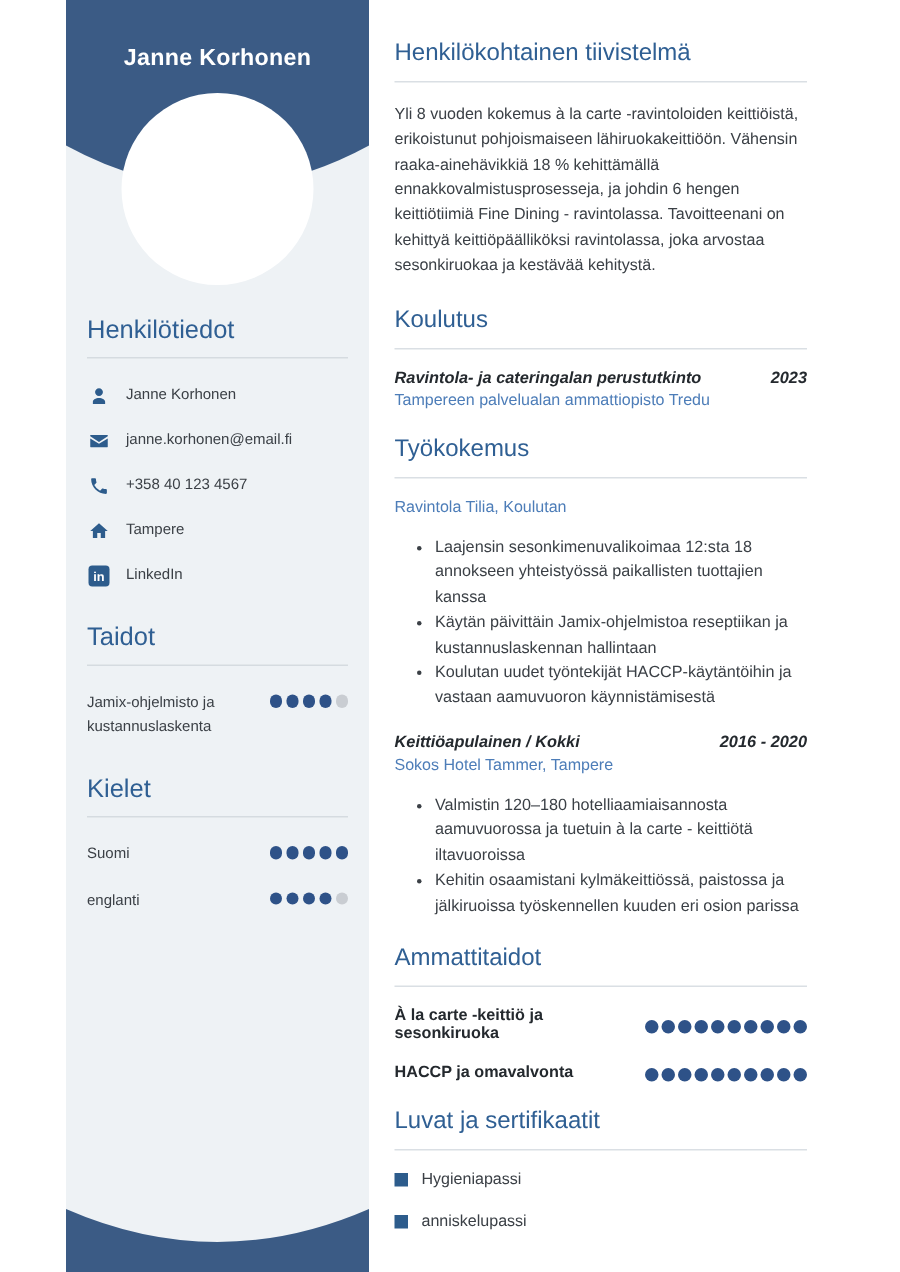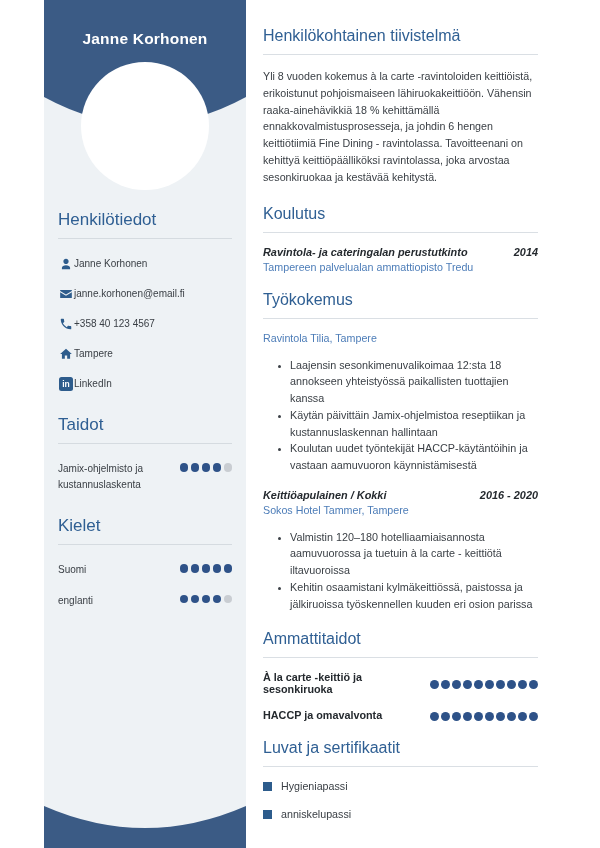--- a/index.html
+++ b/index.html
@@ -23,21 +23,21 @@
   }
   .sidebar-content { padding:0 14px; }
   .side-heading {
     color:#2f5f93; font-size:17px; font-weight:normal;
     padding-bottom:8px; border-bottom:1px solid #d5dbe0; margin-bottom:17px;
   }
   .side-heading.first { margin-top:18px; }
   .side-heading.later { margin-top:24px; }
 
   .contact-item { display:flex; align-items:center; margin-bottom:15px; min-height:15px; }
-  .cicon { width:16px; height:15px; flex:0 0 16px; display:flex; align-items:center; justify-content:center; }
+  .cicon { width:16px; height:15px; flex:0 0 16px; margin-right:10px; display:flex; align-items:center; justify-content:center; }
   .cicon svg { width:14px; height:14px; fill:#2d5c8c; }
   .li-badge {
     width:14px; height:14px; background:#2d5c8c; color:#fff; border-radius:2.5px;
     font-size:8.5px; font-weight:bold; display:flex; align-items:center; justify-content:center;
   }
   .ctext { font-size:10px; color:#3b4046; line-height:1.3; }
 
   .meter-row { display:flex; justify-content:space-between; align-items:flex-start; margin-bottom:15px; }
   .meter-label { font-size:10px; color:#3b4046; line-height:1.55; max-width:100px; }
   .dots { display:flex; gap:2.5px; margin-top:2px; }
@@ -186,31 +186,31 @@
     <section class="section">
       <div class="section-heading">Henkilökohtainen tiivistelmä</div>
       <p class="summary-text">Yli 8 vuoden kokemus à la carte -ravintoloiden keittiöistä, erikoistunut pohjoismaiseen lähiruokakeittiöön. Vähensin raaka-ainehävikkiä 18 % kehittämällä ennakkovalmistusprosesseja, ja johdin 6 hengen keittiötiimiä Fine Dining - ravintolassa. Tavoitteenani on kehittyä keittiöpäälliköksi ravintolassa, joka arvostaa sesonkiruokaa ja kestävää kehitystä.</p>
     </section>
 
     <section class="section">
       <div class="section-heading">Koulutus</div>
       <div class="entry">
         <div class="entry-head">
           <span class="entry-title">Ravintola- ja cateringalan perustutkinto</span>
-          <span class="entry-date">2014</span>
+          <span class="entry-date">2023</span>
         </div>
         <div class="entry-sub">Tampereen palvelualan ammattiopisto Tredu</div>
       </div>
     </section>
 
     <section class="section">
       <div class="section-heading">Työkokemus</div>
 
       <div class="entry">
-        <div class="entry-sub">Ravintola Tilia, Tampere</div>
+        <div class="entry-sub">Ravintola Tilia, Koulutan</div>
         <ul>
           <li>Laajensin sesonkimenuvalikoimaa 12:sta 18 annokseen yhteistyössä paikallisten tuottajien kanssa</li>
           <li>Käytän päivittäin Jamix-ohjelmistoa reseptiikan ja kustannuslaskennan hallintaan</li>
           <li>Koulutan uudet työntekijät HACCP-käytäntöihin ja vastaan aamuvuoron käynnistämisestä</li>
         </ul>
       </div>
 
       <div class="entry">
         <div class="entry-head">
           <span class="entry-title">Keittiöapulainen / Kokki</span>

